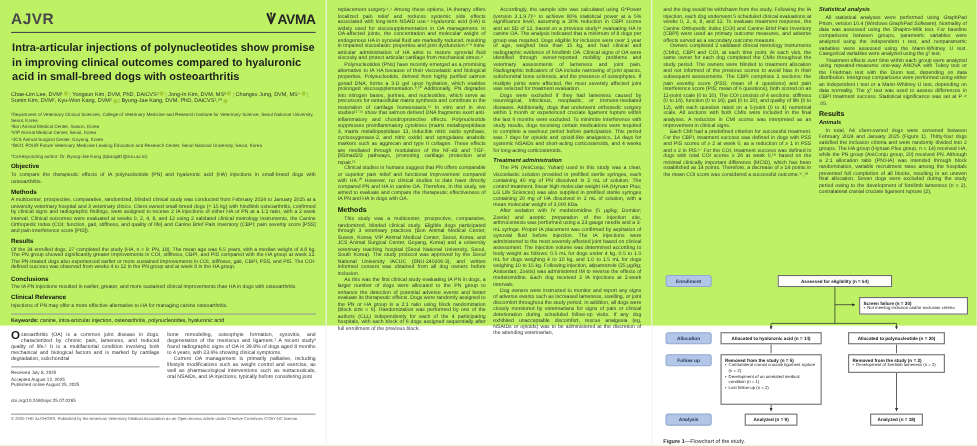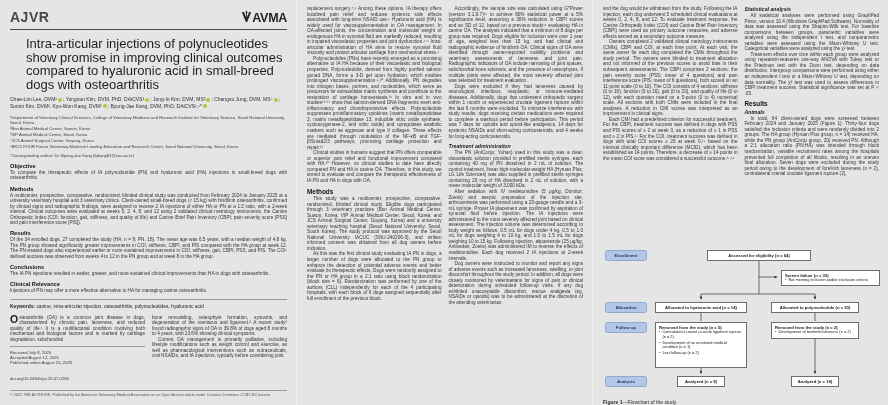--- a/index.html
+++ b/index.html
@@ -1,27 +1,27 @@
 <!DOCTYPE html>
 <html><head>
 <meta charset="utf-8">
 <style>
   * { margin:0; padding:0; box-sizing:border-box; }
   html,body { width:888px; height:405px; background:#ffffff; font-family:"Liberation Sans", sans-serif; color:#333; -webkit-text-size-adjust:none; }
-  .sheet { display:flex; width:888px; height:405px; background:#e5e5e5; }
+  .sheet { display:flex; width:888px; height:296px; background:#bef264; }
   .page { width:296px; height:405px; overflow:hidden; padding:6px 9px 4px 10px; }
   .page + .page { border-left:1px solid #f2f2f2; }
 
   
   .p1-header { display:flex; justify-content:space-between; align-items:flex-end; padding:3px 0 4px 0; }
   .ajvr { font-size:14px; font-weight:700; letter-spacing:0.5px; color:#47474b; }
   .avma { display:flex; gap:1px; font-size:12.5px; font-weight:800; letter-spacing:-0.3px; color:#252528; }
   .rule { border:none; border-top:1px solid #4a4a4a; height:0; }
   .rule-light { border:none; border-top:0.7px solid #999; height:0; }
-  .title { font-size:13px; line-height:13.5px; font-weight:400; color:#1f1f1f; margin:7px 0 5px 16px; }
+  .title { font-size:10px; line-height:13.5px; font-weight:700; color:#1f1f1f; margin:7px 0 5px 1px; }
   .authors { font-size:5px; line-height:6.8px; color:#2e2e2e; margin-bottom:5px; }
   .orcid { display:inline-block; width:4px; height:4px; border-radius:50%; background:#A6CE39; margin:0 1px; vertical-align:middle; }
   .affils { font-size:4.2px; line-height:5.4px; color:#3c3c3c; }
   .affils div { margin-bottom:0.5px; }
   .corresp { font-size:4.2px; line-height:5.4px; color:#3c3c3c; margin-top:4px; }
   .abs-h { font-size:5.7px; font-weight:700; color:#111; margin-top:4.5px; margin-bottom:1px; }
   .abs-t { font-size:4.7px; line-height:5.55px; text-align:justify; color:#333; }
   .kw { font-size:4.9px; line-height:6px; margin:4px 0 5px 0; color:#222; }
   .kw b { font-weight:700; }
   .bodycols { display:flex; gap:7px; margin-top:2px; }

